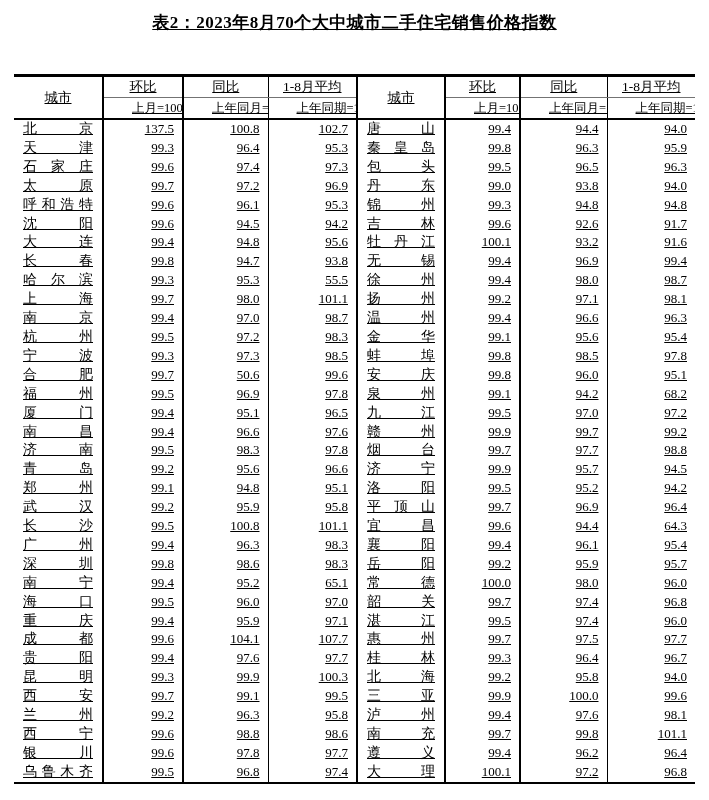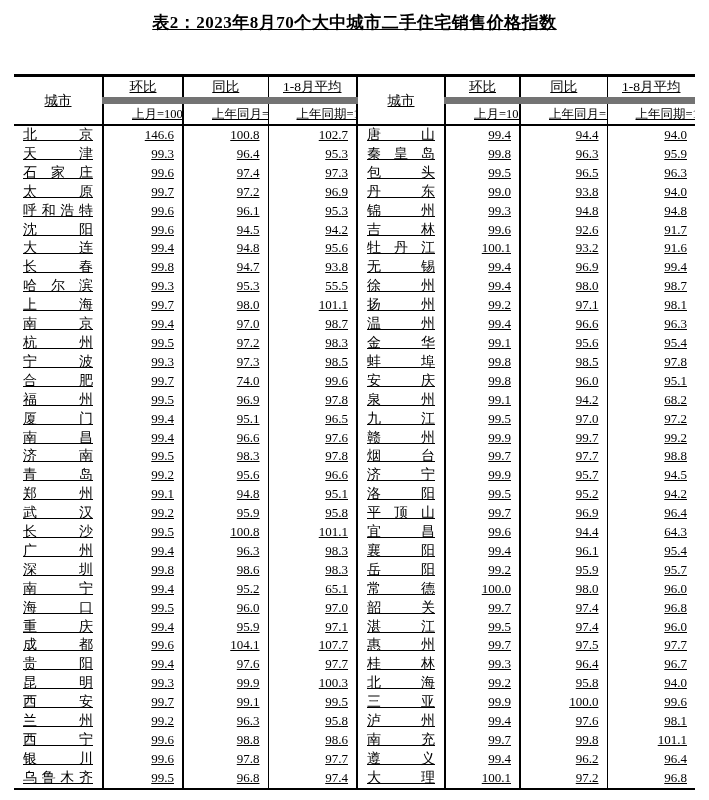--- a/index.html
+++ b/index.html
@@ -33,21 +33,21 @@
   th, td {
     padding: 0;
     margin: 0;
     white-space: nowrap;
     overflow: hidden;
     font-weight: normal;
   }
   thead th { text-align: center; }
   tr.h1 th { height: 20px; font-size: 13.5px; }
   tr.h2 th { height: 20px; font-size: 12.5px; padding-left: 28px; }
-  tr.h1 th.metric { border-bottom: 7px solid #737373; }
+  tr.h1 th.metric { border-bottom: 1px solid #737373; }
   tr.h2 th, thead th.cityhead { border-bottom: 2px solid #000; }
   th.cityhead { font-size: 13.5px; }
   td.city {
     font-size: 14px;
     height: 18.9px;
     line-height: 18.9px;
     padding: 0 9px;
     text-align: justify;
     text-align-last: justify;
     text-justify: inter-character;
@@ -94,21 +94,21 @@
       <th class="bL2">上年同月=100</th>
       <th class="bL1">上年同期=100</th>
       <th class="bL2">上月=100</th>
       <th class="bL2">上年同月=100</th>
       <th class="bL1">上年同期=100</th>
     </tr>
   </thead>
   <tbody>
       <tr>
         <td class="city">北京</td>
-        <td class="num bL2">146.6</td>
+        <td class="num bL2">137.5</td>
         <td class="num bL2">100.8</td>
         <td class="num bL1">102.7</td>
         <td class="city bL2">唐山</td>
         <td class="num bL2">99.4</td>
         <td class="num bL2">94.4</td>
         <td class="num bL1">94.0</td>
       </tr>
       <tr>
         <td class="city">天津</td>
         <td class="num bL2">99.3</td>
@@ -225,21 +225,21 @@
         <td class="num bL2">97.3</td>
         <td class="num bL1">98.5</td>
         <td class="city bL2">蚌埠</td>
         <td class="num bL2">99.8</td>
         <td class="num bL2">98.5</td>
         <td class="num bL1">97.8</td>
       </tr>
       <tr>
         <td class="city">合肥</td>
         <td class="num bL2">99.7</td>
-        <td class="num bL2">74.0</td>
+        <td class="num bL2">50.6</td>
         <td class="num bL1">99.6</td>
         <td class="city bL2">安庆</td>
         <td class="num bL2">99.8</td>
         <td class="num bL2">96.0</td>
         <td class="num bL1">95.1</td>
       </tr>
       <tr>
         <td class="city">福州</td>
         <td class="num bL2">99.5</td>
         <td class="num bL2">96.9</td>

